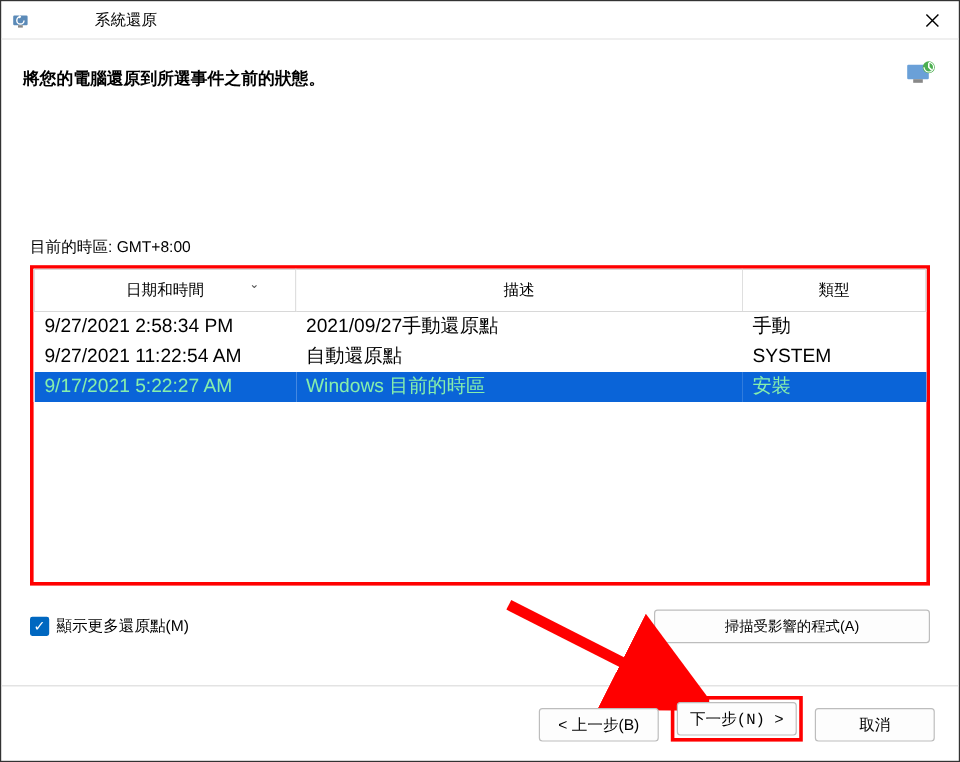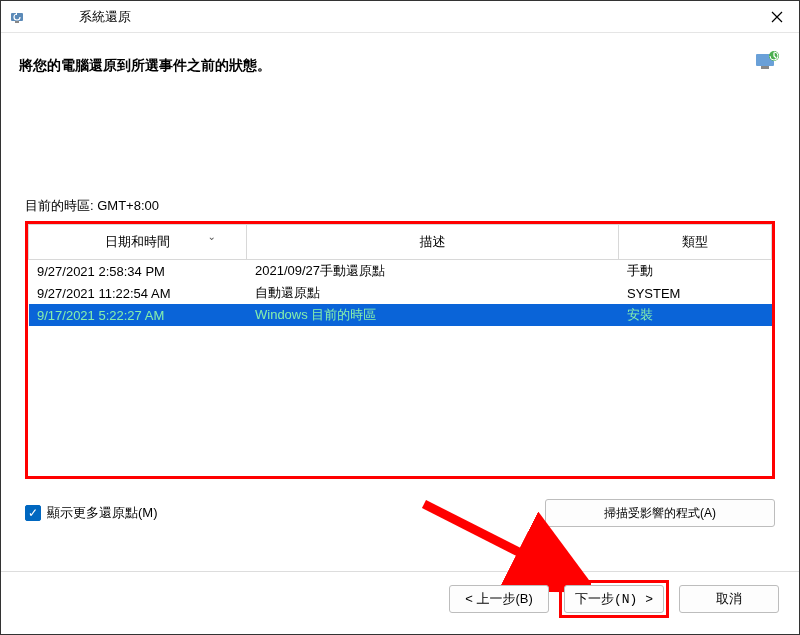--- a/index.html
+++ b/index.html
@@ -67,21 +67,21 @@
     }
     .sort-ind {
       position: absolute;
       right: 30px;
       top: 6px;
       font-size: 10px;
       color: #555;
     }
     .table td {
       padding: 2px 8px;
-      font-size: 13px;
+      font-size: 16px;
       border-left: 1px solid transparent;
       border-right: 1px solid transparent;
     }
     .col-date { width: 218px; }
     .col-desc { width: 372px; }
     .col-type { width: auto; }
     tr.selected td {
       background: #0a64d8;
       color: #86efac;
     }
@@ -117,21 +117,21 @@
       left: 0; right: 0;
       bottom: 62px;
       border-top: 1px solid #ddd;
     }
     .footer {
       position: absolute;
       right: 20px;
       bottom: 16px;
       display: flex;
       gap: 10px;
-      align-items: center;
+      align-items: flex-end;
     }
     .btn {
       width: 100px; height: 28px;
       border: 1px solid #bdbdbd;
       background: #fdfdfd;
       border-radius: 3px;
       font-size: 13px;
       cursor: pointer;
       font-family: inherit;
     }

